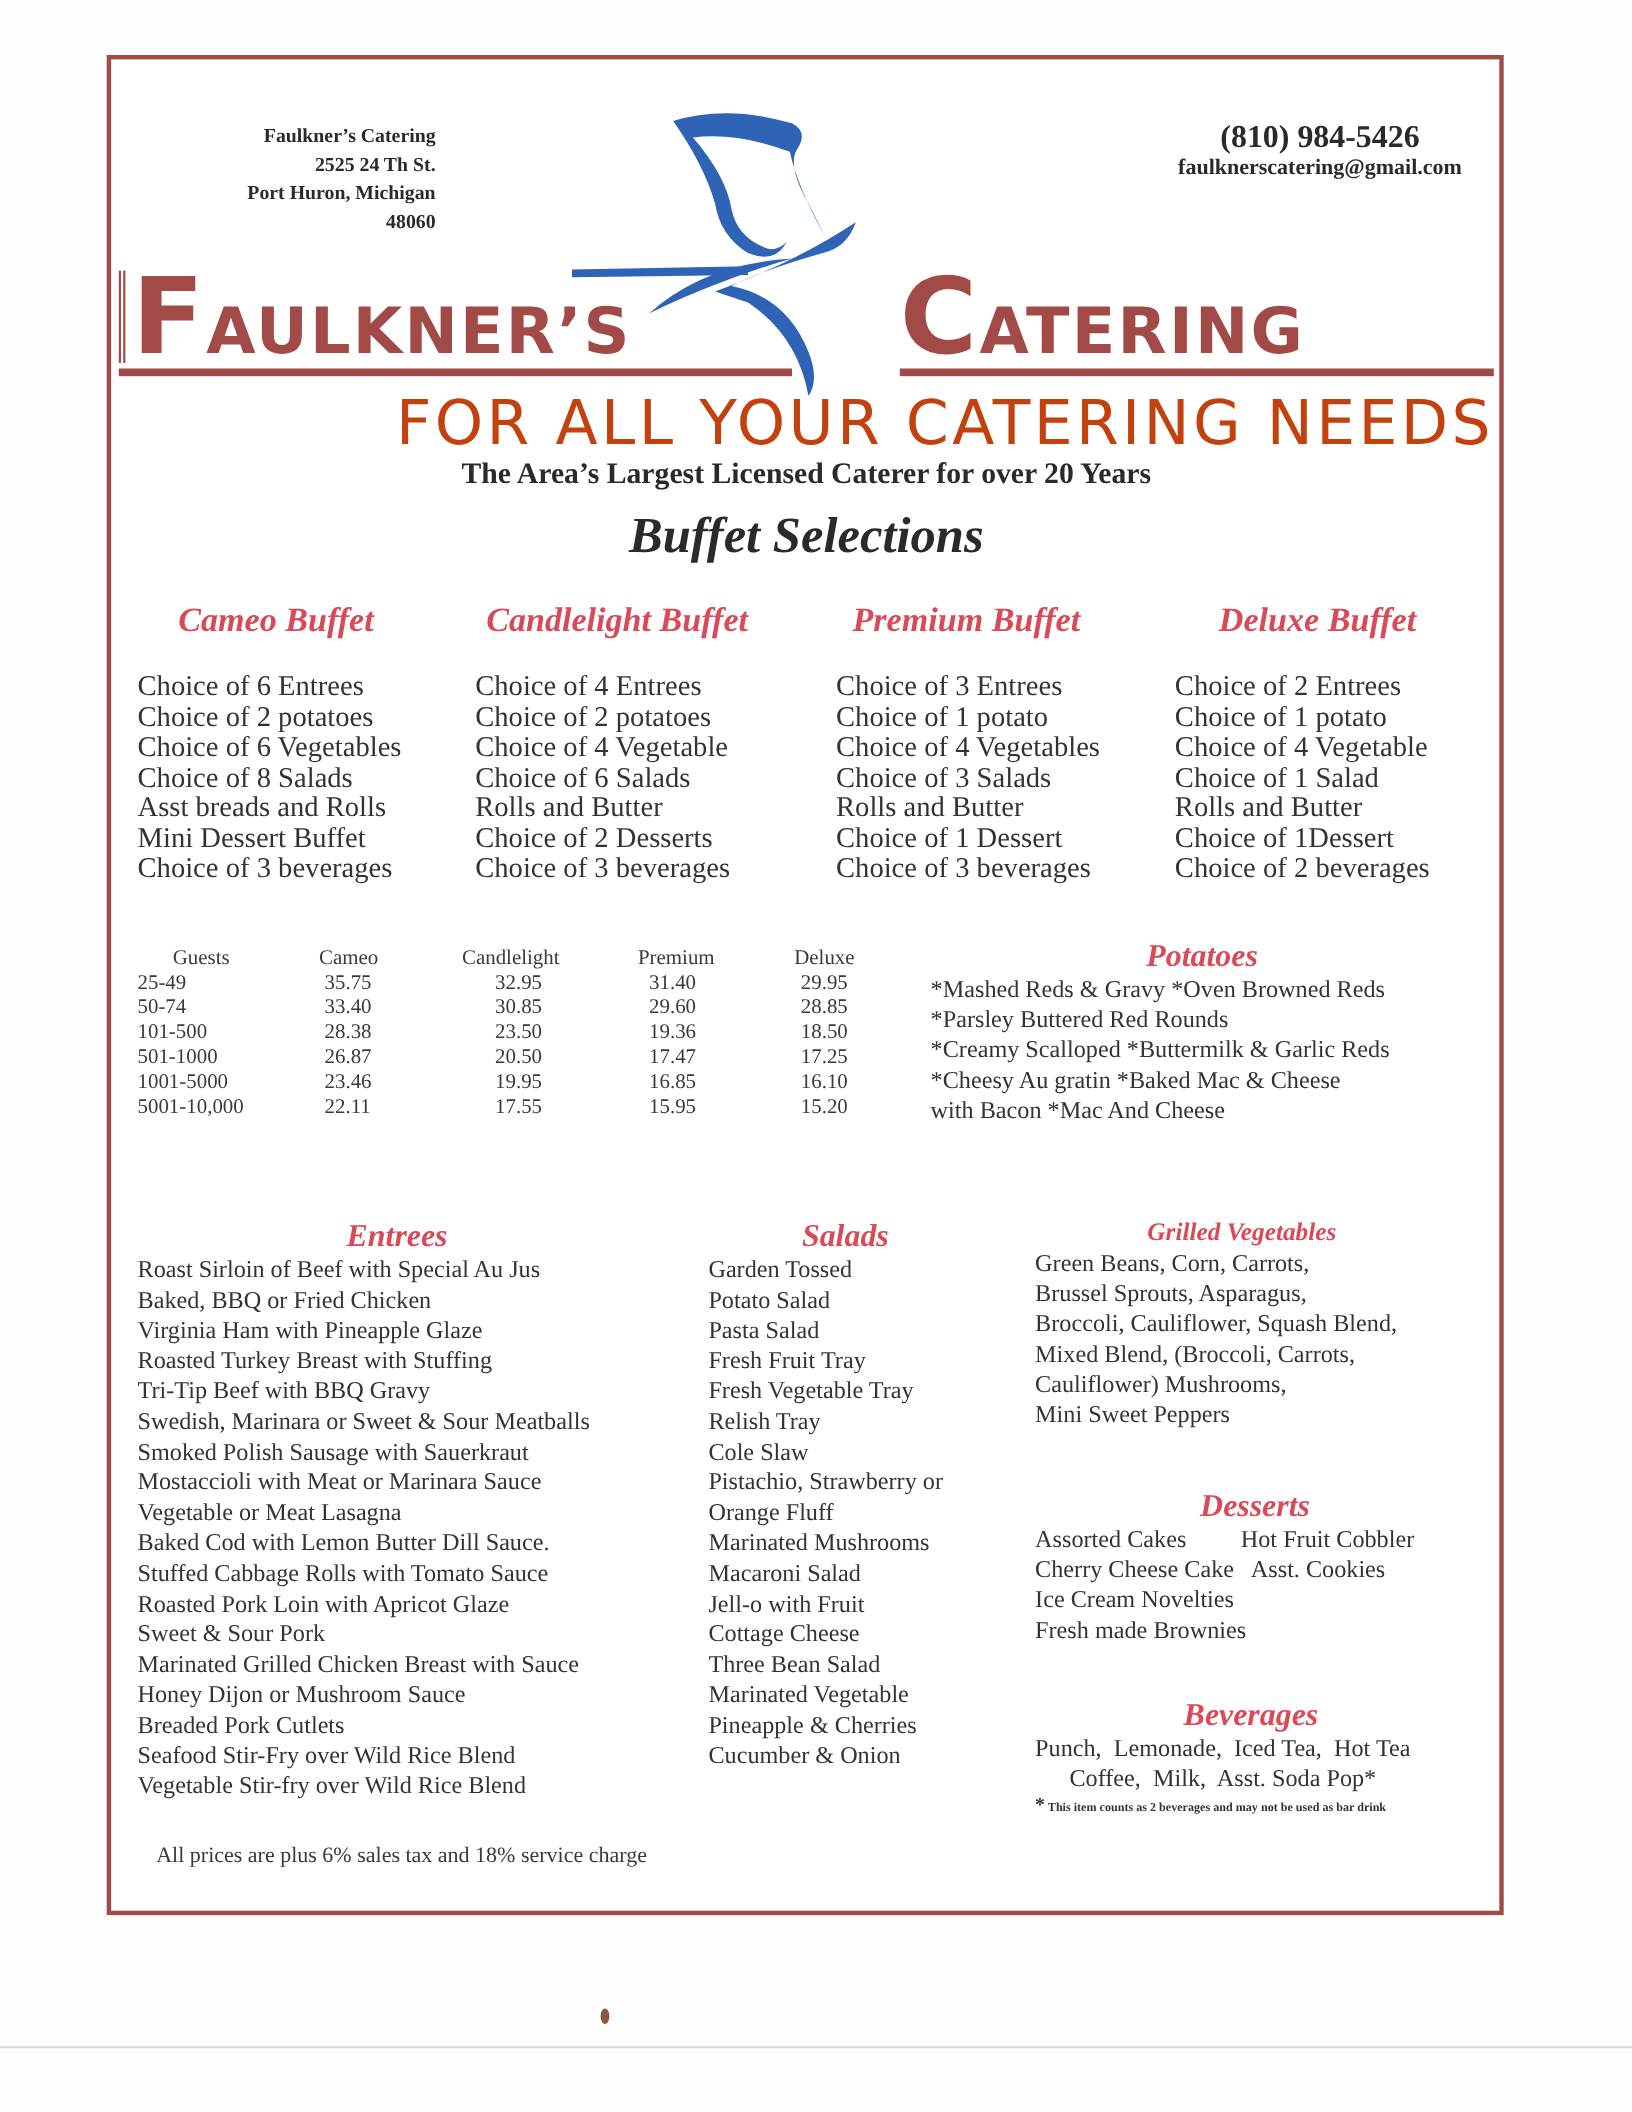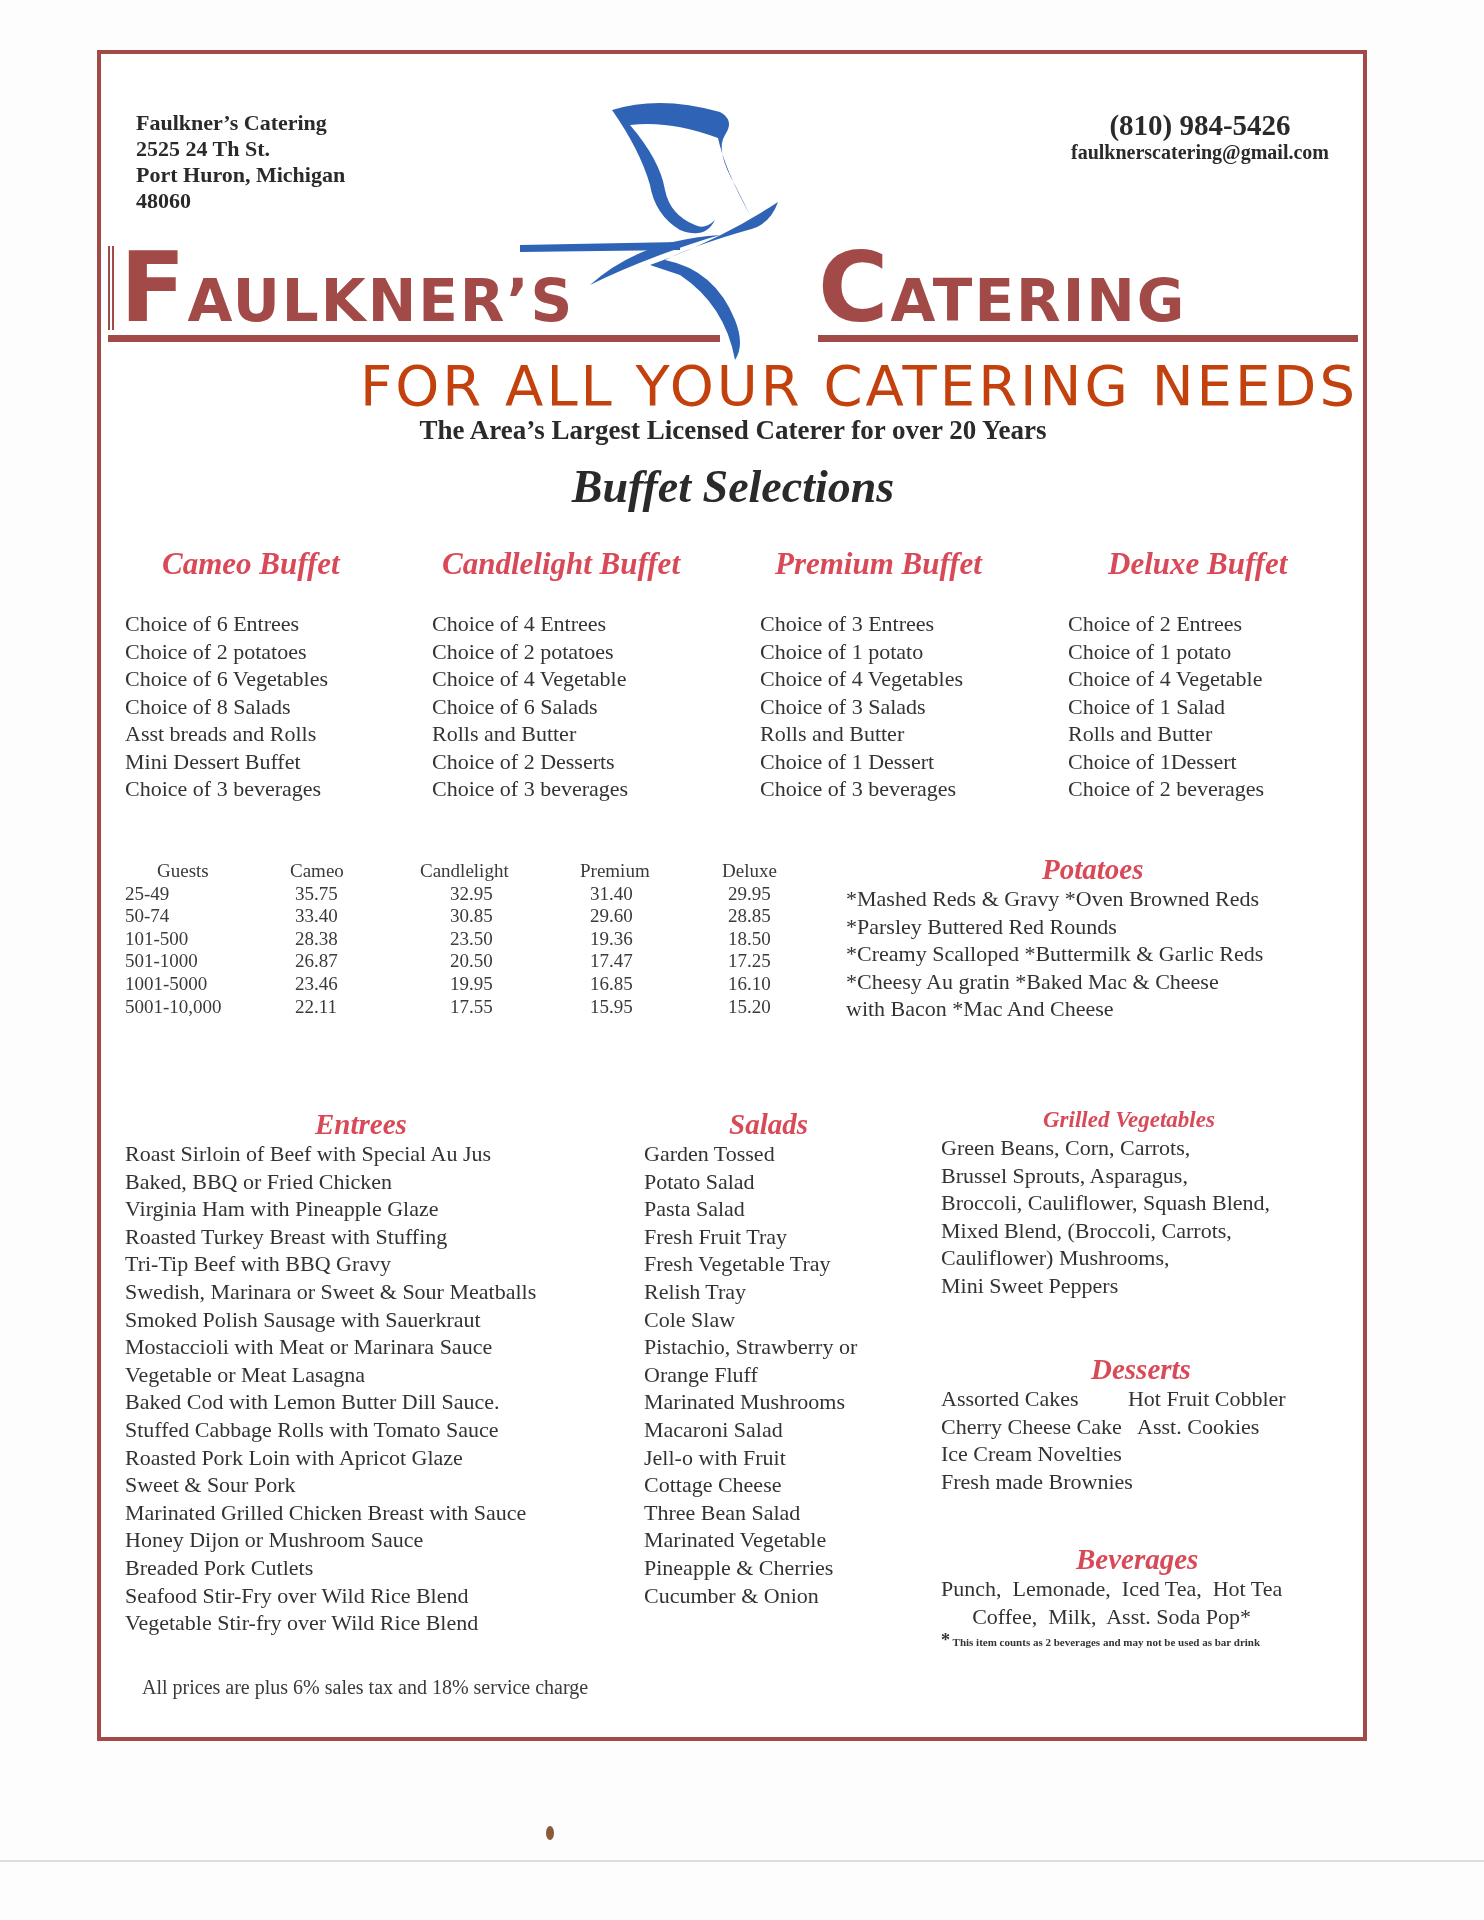--- a/index.html
+++ b/index.html
@@ -1,36 +1,36 @@
 <!DOCTYPE html>
 <html><head>
 <meta charset="utf-8">
 <style>
   html, body { margin: 0; padding: 0; background: #fdfdfd; }
   body { width: 1484px; height: 1920px; position: relative; overflow: hidden; font-family: "Liberation Serif", serif; color: #333; }
   .frame { position: absolute; left: 97px; top: 50px; width: 1270px; height: 1691px; border: 4px solid #a24a47; box-sizing: border-box; background: #fff; }
   .abs { position: absolute; }
-  .addr { left: 136px; top: 110px; width: 260px; text-align: left; font-weight: bold; font-size: 22px; line-height: 26px; color: #2a2a2a; }
+  .addr { left: 136px; top: 110px; width: 260px; text-align: right; font-weight: bold; font-size: 18px; line-height: 26px; color: #2a2a2a; }
   .contact { left: 1050px; top: 108px; width: 300px; text-align: center; color: #2a2a2a; font-weight: bold; }
   .phone { font-size: 29px; line-height: 34px; }
   .email { font-size: 20px; line-height: 20px; }
   .logo-left { left: 108px; top: 240px; height: 90px; display: flex; align-items: flex-end; }
   .logo-word { font-family: "DejaVu Sans", sans-serif; font-weight: bold; color: #a24a47; letter-spacing: 2px; line-height: 1; }
   .big-initial { font-size: 96px; line-height: 84px; border-left: 6px double #a24a47; padding-left: 6px; }
   .small-caps { font-size: 58px; line-height: 58px; }
   .rule { height: 7px; background: #a24a47; }
   .rule-left { left: 108px; top: 335px; width: 612px; }
   .rule-right { left: 818px; top: 335px; width: 540px; }
   .tagline { left: 108px; top: 355px; width: 1250px; text-align: right; font-family: "DejaVu Sans", sans-serif; font-weight: normal; font-size: 56px; line-height: 62px; color: #c2410c; letter-spacing: 3px; white-space: nowrap; }
   .sub { left: 108px; top: 415px; width: 1250px; text-align: center; font-weight: bold; font-size: 27px; color: #2a2a2a; }
   .title { left: 108px; top: 460px; width: 1250px; text-align: center; font-weight: bold; font-style: italic; font-size: 46px; color: #2a2a2a; }
   .head-red { color: #d94a58; font-weight: bold; font-style: italic; }
   .buffet-col { top: 546px; }
   .buffet-col h3 { margin: 0 0 28px 0; font-size: 31px; }
-  .buffet-col .line { font-size: 22px; line-height: 27.5px; white-space: nowrap; }
+  .buffet-col .line { font-size: 26px; line-height: 27.5px; white-space: nowrap; }
   table.prices { border-collapse: collapse; font-size: 19px; color: #3a3a3a; }
   table.prices td, table.prices th { padding: 0; font-weight: normal; line-height: 22.6px; }
   .sec h4 { margin: 0; font-size: 29px; line-height: 32px; }
   .sec .line { font-size: 22px; line-height: 27.6px; white-space: nowrap; }
   .footnote { font-size: 11px; font-weight: bold; color: #333; }
   .footnote .star { font-size: 18px; }
   .disclaimer { left: 142px; top: 1676px; font-size: 20px; color: #3a3a3a; }
   .page-edge { left: 0; top: 1860px; width: 1484px; height: 2px; background: #ddd; }
   .spot { left: 546px; top: 1826px; width: 8px; height: 14px; background: #8a5a3a; border-radius: 50%; }
 </style>

